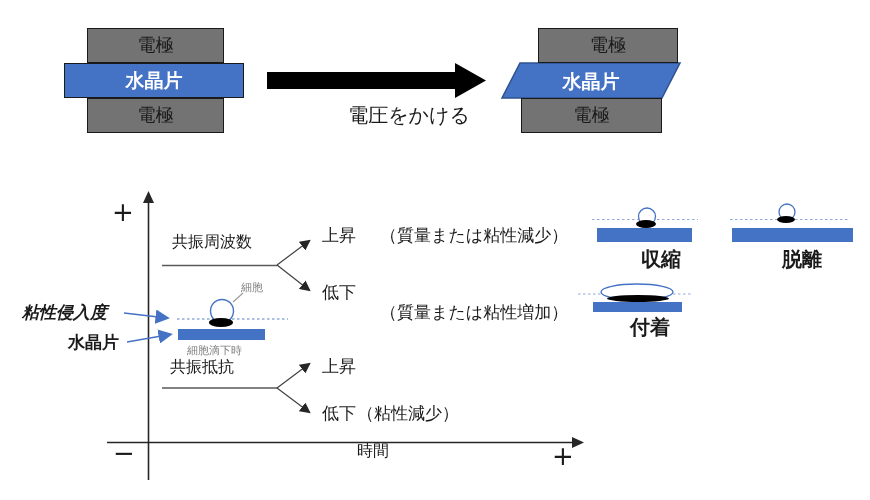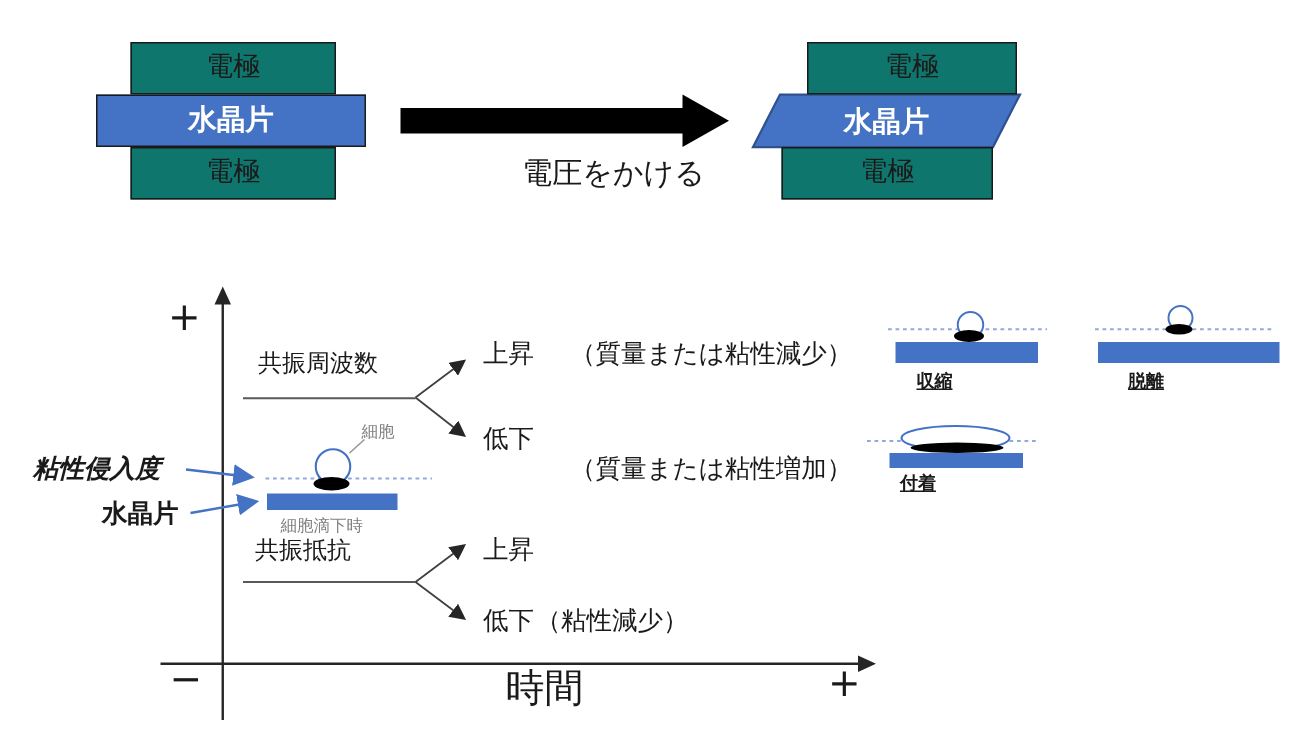--- a/index.html
+++ b/index.html
@@ -5,34 +5,34 @@
   html,body{margin:0;padding:0;background:#ffffff;}
   .canvas{
     position:relative;width:870px;height:500px;background:#ffffff;overflow:hidden;
     font-family:"DejaVu Sans","Liberation Sans",sans-serif;color:#1a1a1a;
   }
   .svg-layer{position:absolute;left:0;top:0;width:870px;height:500px;}
   .block{
     position:absolute;box-sizing:border-box;text-align:center;
     border:1.2px solid #1a1a1a;font-size:18px;
   }
-  .orange{background:#0f766e;}
+  .orange{background:#737373;}
   .blue-block{background:#4472C4;color:#ffffff;font-weight:bold;font-size:19px;}
   .blk-label{display:block;line-height:32px;}
   .t{position:absolute;white-space:nowrap;}
   .t-center{text-align:right;}
   .lab-big{font-size:20px;}
   .caption{font-size:18px;font-weight:bold;}
   .branch-label{font-size:16px;}
   .small-lab{font-size:17px;}
   .bold-lab{font-size:17px;font-weight:bold;}
   .gray-lab{font-size:11px;color:#808080;}
-  .state-lab{font-size:12px;font-weight:bold;text-align:left;width:70px;text-decoration:underline;}
+  .state-lab{font-size:20px;font-weight:bold;text-align:right;width:70px;}
   .sign{font-size:26px;font-weight:400;}
-  .time-lab{font-size:26px;}
+  .time-lab{font-size:16px;}
   .quartz-overlay{color:#ffffff;font-weight:bold;font-size:19px;text-align:center;line-height:32px;}
 </style>
 </head>
 <body>
 
 <div class="canvas">
 
   <svg class="svg-layer" viewBox="0 0 870 500">
     <defs>
       <marker id="ah-dark" viewBox="0 0 10 10" refX="8" refY="5" markerWidth="9" markerHeight="9" orient="auto-start-reverse">

